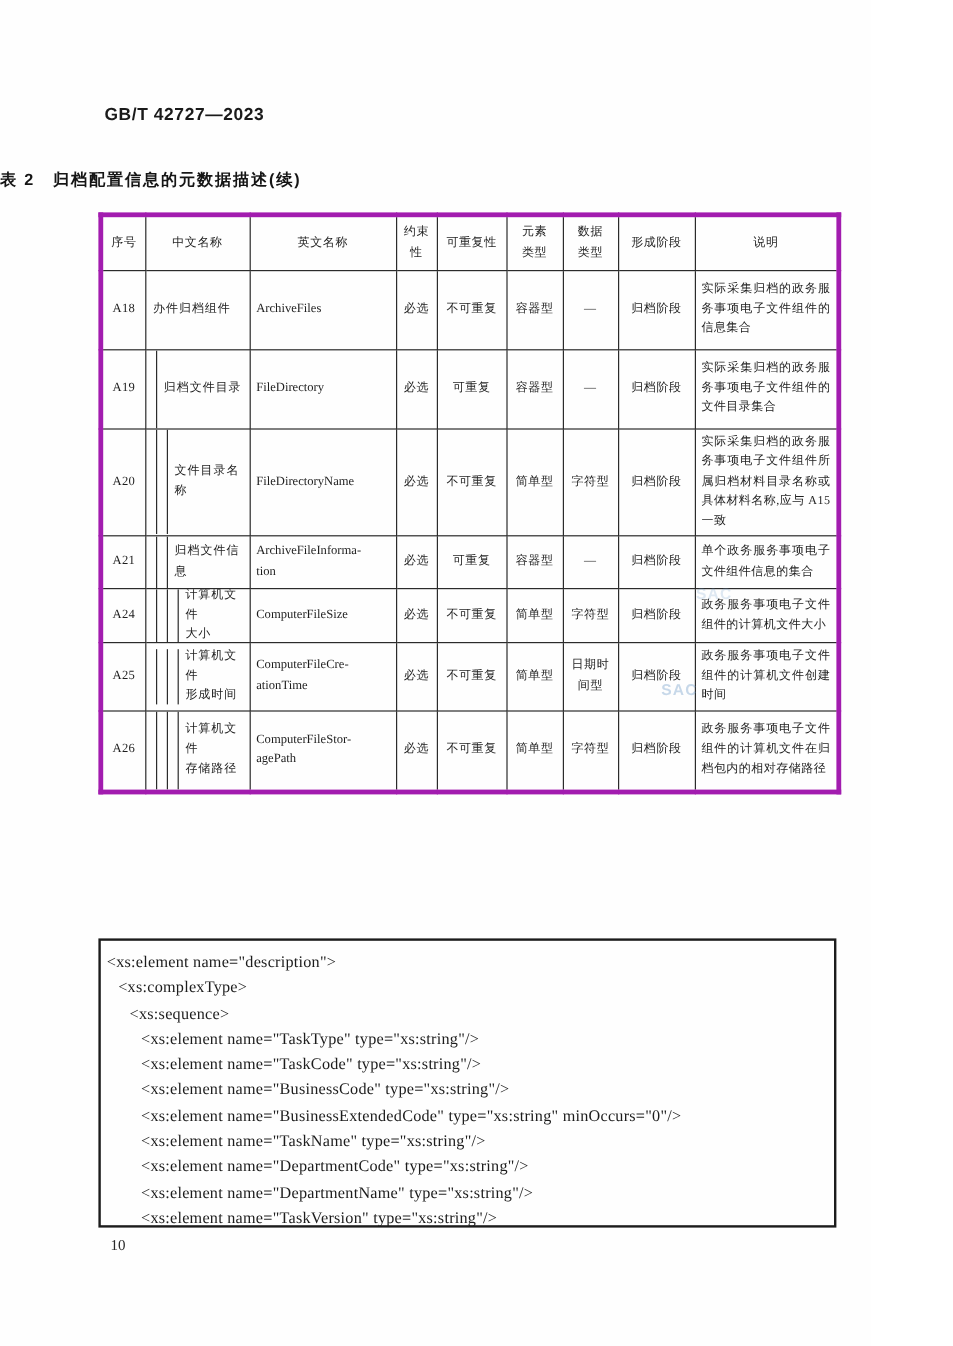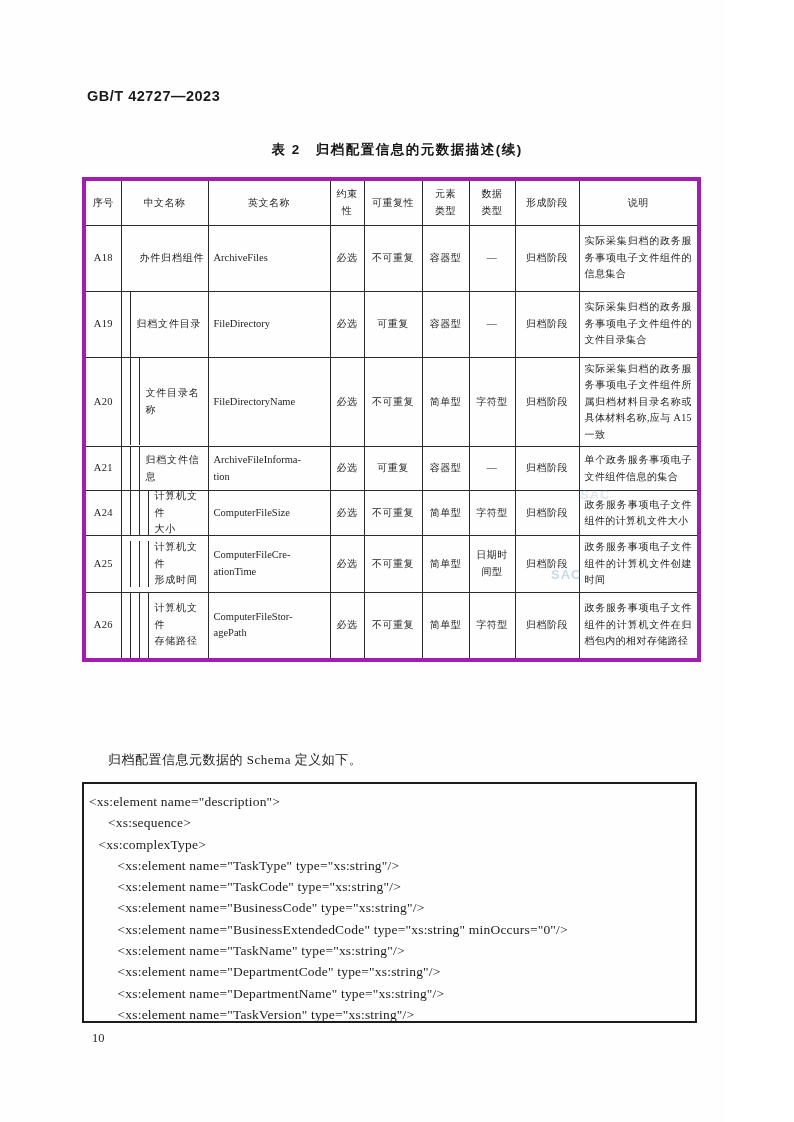--- a/index.html
+++ b/index.html
@@ -7,21 +7,21 @@
     position:relative;width:726px;height:1122px;background:#fefefe;
     font-family:"Liberation Serif","DejaVu Serif",serif;color:#1e1e1e;
     overflow:hidden;
   }
   .std-number{
     position:absolute;left:87px;top:88px;
     font-family:"Liberation Sans","DejaVu Sans",sans-serif;
     font-weight:bold;font-size:14.5px;letter-spacing:.5px;color:#1a1a1a;
   }
   .table-caption{
-    position:absolute;left:0;top:141px;width:794px;text-align:center;
+    position:absolute;left:0;top:141px;width:794px;
     font-family:"Liberation Sans","DejaVu Sans",sans-serif;
     font-weight:bold;font-size:13.5px;letter-spacing:1.5px;color:#151515;
   }
   table.doc-table{
     position:absolute;left:82px;top:177px;width:615px;
     border-collapse:collapse;table-layout:fixed;
     border:4px solid #a21caf;
   }
   .doc-table th,.doc-table td{
     border:1px solid #2b2b2b;
@@ -104,21 +104,21 @@
         <th>数据
 类型</th>
         <th>形成阶段</th>
         <th>说明</th>
       </tr>
     </thead>
     <tbody id="table-body">
         <tr style="height: 65px;">
           <td class="cell-id">A18</td>
           <td class="cell-cn">
-            <div class="cn-wrap" style="height: 65px; margin-left: 12px;">
+            <div class="cn-wrap" style="height: 65px;">
               <div class="cn-text">办件归档组件</div>
             </div>
           </td>
           <td class="cell-en">ArchiveFiles</td>
           <td class="cell-c">必选</td>
           <td class="cell-c">不可重复</td>
           <td class="cell-c">容器型</td>
           <td class="cell-c">—</td>
           <td class="cell-c">归档阶段</td>
           <td class="cell-desc">实际采集归档的政务服务事项电子文件组件的信息集合</td>
@@ -230,26 +230,25 @@
           <td class="cell-c">必选</td>
           <td class="cell-c">不可重复</td>
           <td class="cell-c">简单型</td>
           <td class="cell-c">字符型</td>
           <td class="cell-c">归档阶段</td>
           <td class="cell-desc">政务服务事项电子文件组件的计算机文件在归档包内的相对存储路径</td>
         </tr>
       </tbody>
   </table>
 
-  <p class="lead">归档配置信息元数据的 Schema 定义如下。</p>
 
   <div class="code-box" id="code-box">
       <div class="code-line" style="margin-left: 0px;">&lt;xs:element name="description"&gt;</div>
+      <div class="code-line" style="margin-left: 9.5px;">&lt;xs:complexType&gt;</div>
       <div class="code-line" style="margin-left: 19px;">&lt;xs:sequence&gt;</div>
-      <div class="code-line" style="margin-left: 9.5px;">&lt;xs:complexType&gt;</div>
       <div class="code-line" style="margin-left: 28.5px;">&lt;xs:element name="TaskType" type="xs:string"/&gt;</div>
       <div class="code-line" style="margin-left: 28.5px;">&lt;xs:element name="TaskCode" type="xs:string"/&gt;</div>
       <div class="code-line" style="margin-left: 28.5px;">&lt;xs:element name="BusinessCode" type="xs:string"/&gt;</div>
       <div class="code-line" style="margin-left: 28.5px;">&lt;xs:element name="BusinessExtendedCode" type="xs:string" minOccurs="0"/&gt;</div>
       <div class="code-line" style="margin-left: 28.5px;">&lt;xs:element name="TaskName" type="xs:string"/&gt;</div>
       <div class="code-line" style="margin-left: 28.5px;">&lt;xs:element name="DepartmentCode" type="xs:string"/&gt;</div>
       <div class="code-line" style="margin-left: 28.5px;">&lt;xs:element name="DepartmentName" type="xs:string"/&gt;</div>
       <div class="code-line" style="margin-left: 28.5px;">&lt;xs:element name="TaskVersion" type="xs:string"/&gt;</div>
     </div>
 

